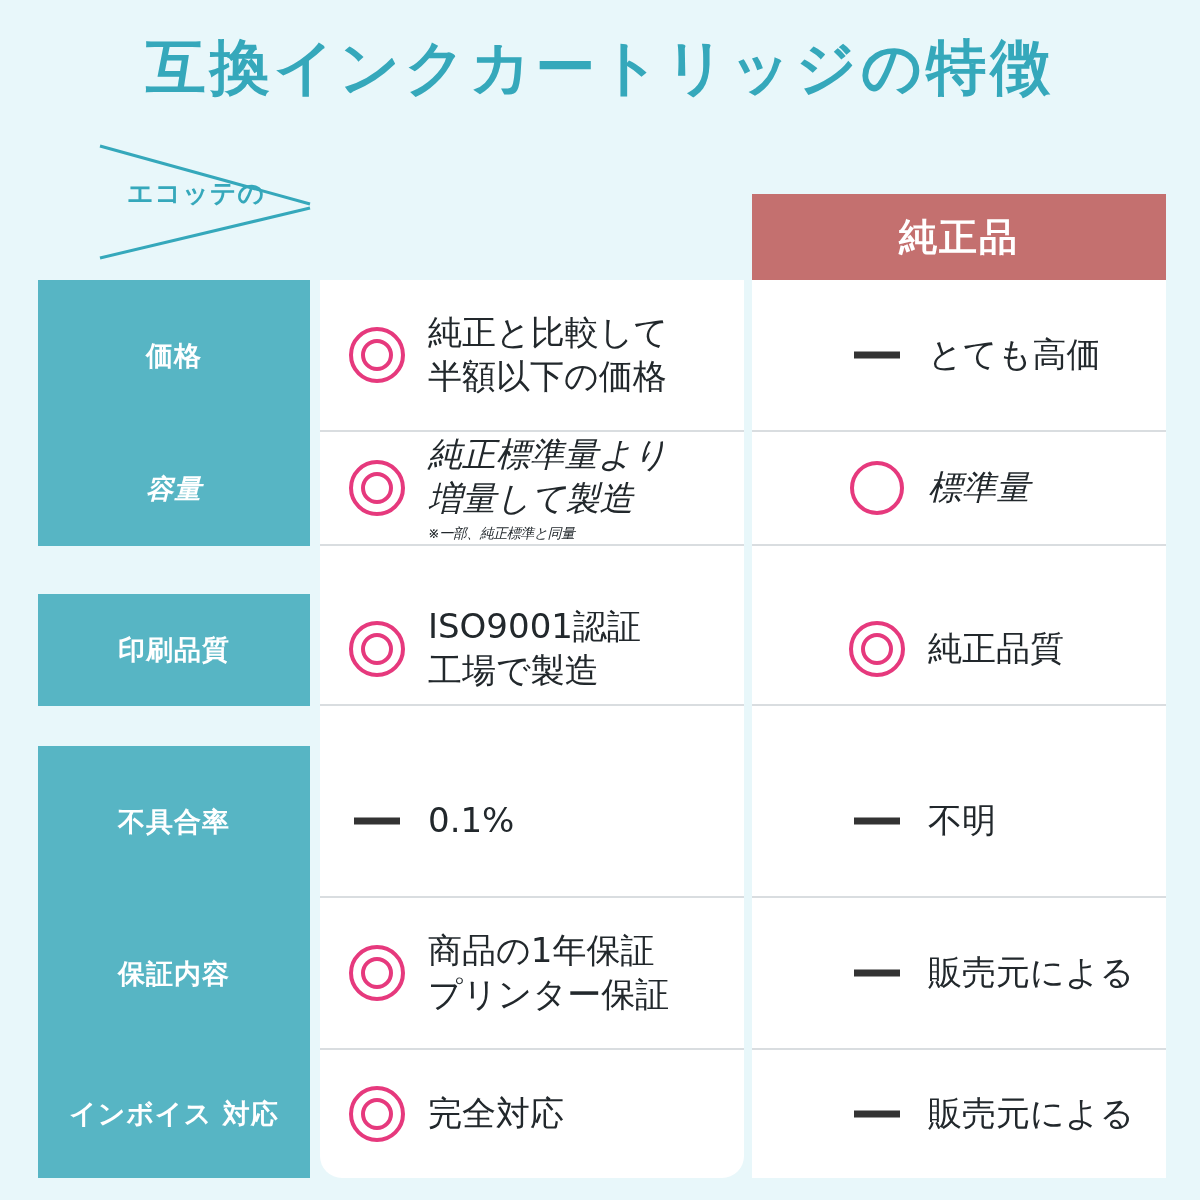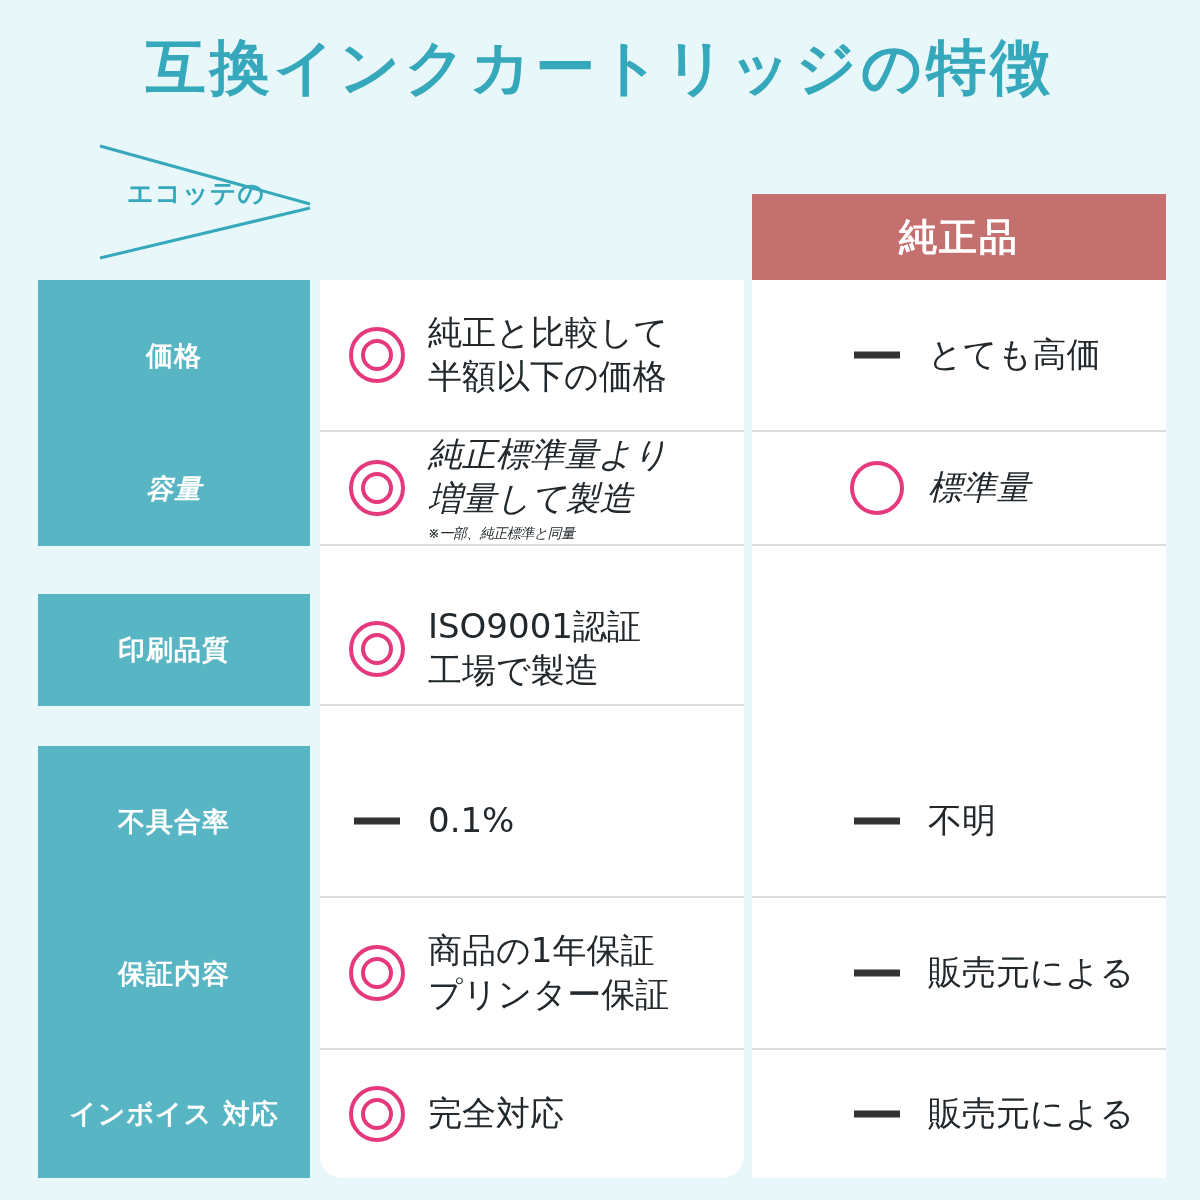--- a/index.html
+++ b/index.html
@@ -263,20 +263,29 @@
     <div class="cell-compat">
       <span class="mark">
         <svg width="58" height="58" viewBox="0 0 58 58">
             <circle cx="29" cy="29" r="26" fill="none" stroke="#e6397d" stroke-width="4"></circle>
             <circle cx="29" cy="29" r="14" fill="none" stroke="#e6397d" stroke-width="4"></circle>
           </svg>
       </span>
       <span class="celltext">ISO9001認証
 工場で製造</span>
     </div>
+    <div class="cell-genuine">
+      <span class="mark">
+        <svg width="58" height="58" viewBox="0 0 58 58">
+            <circle cx="29" cy="29" r="26" fill="none" stroke="#e6397d" stroke-width="4"></circle>
+            <circle cx="29" cy="29" r="14" fill="none" stroke="#e6397d" stroke-width="4"></circle>
+          </svg>
+      </span>
+      <span class="celltext g">純正品質</span>
+    </div>
   </div>
 
   <div class="row" style="top:608px;height:152px;">
     <div class="cell-label">不具合率</div>
     <div class="cell-compat">
       <span class="mark">
         <svg width="58" height="58" viewBox="0 0 58 58">
             <line x1="6" y1="29" x2="52" y2="29" stroke="#333333" stroke-width="7"></line>
           </svg>
       </span>

